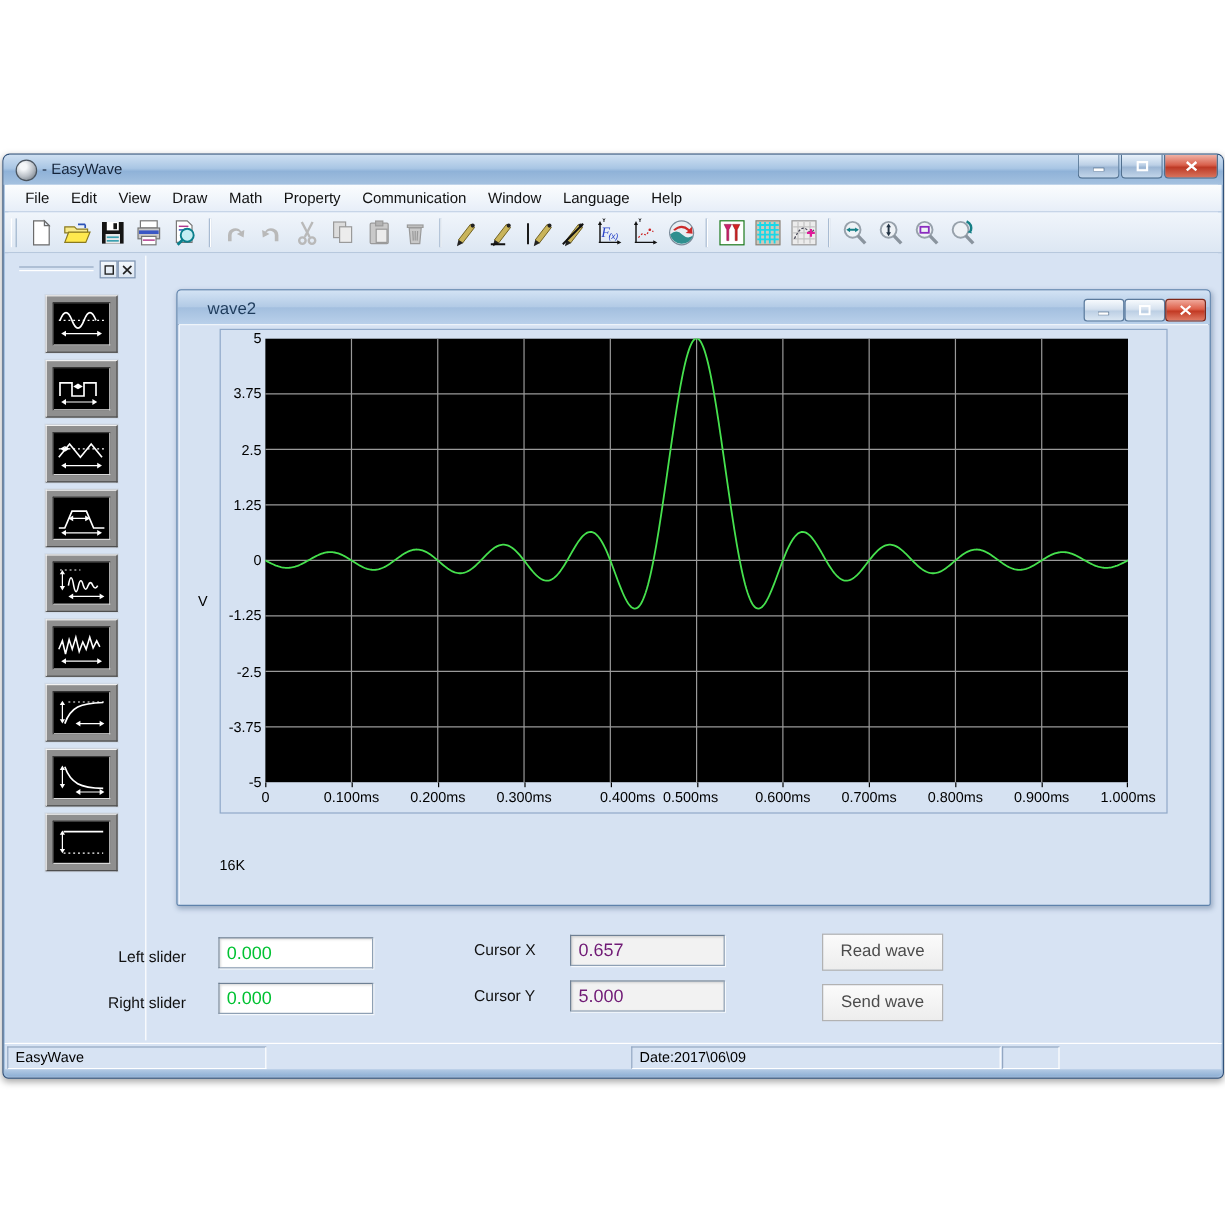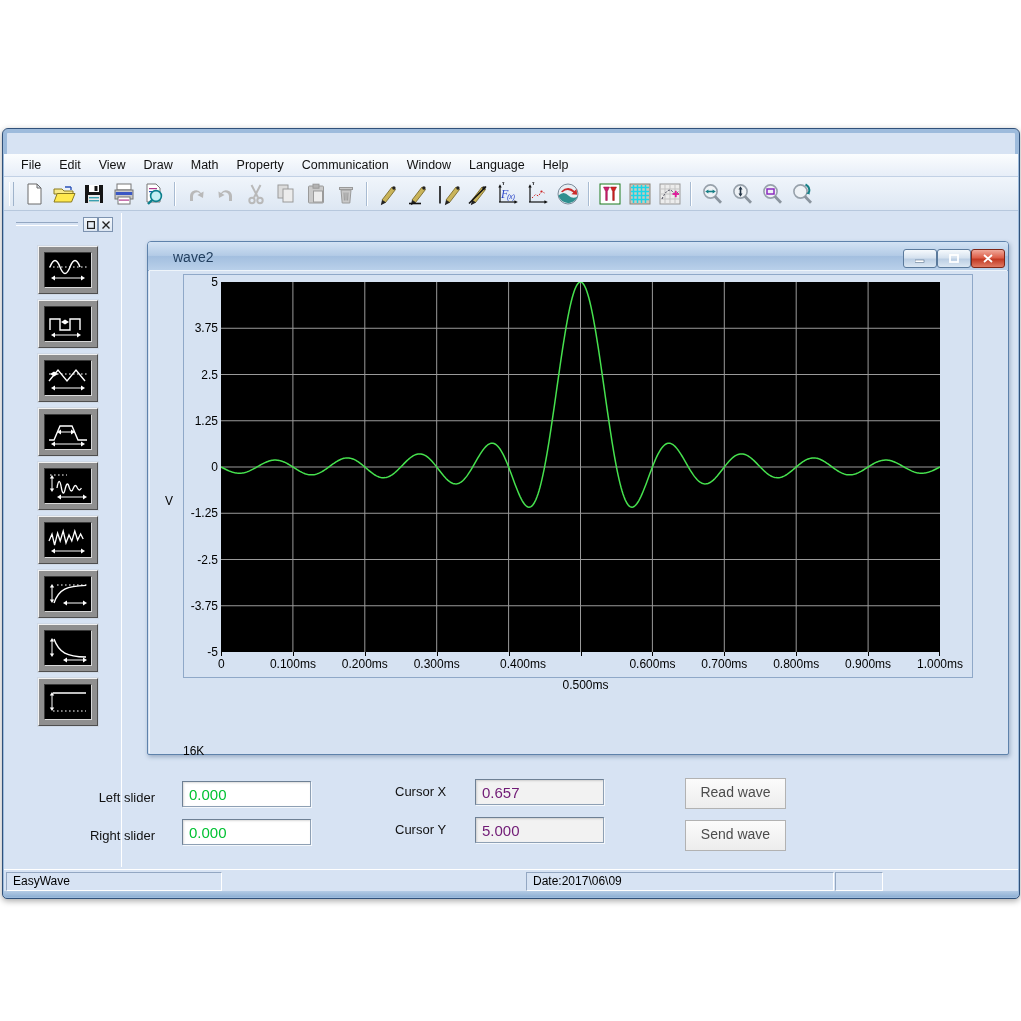--- a/index.html
+++ b/index.html
@@ -61,21 +61,21 @@
         display:flex;align-items:center;justify-content:center;}
   .cbtn.close{background:linear-gradient(#f0a89a,#dd5f49 45%,#c23a24 55%,#e07a64);border-color:#7e2617;}
   .wave-client{position:absolute;left:1px;top:28px;right:1px;bottom:1px;background:#d6e2f2;
                box-shadow:inset 1px 1px 0 #eef4fa;}
   .plot-panel{position:absolute;left:34px;top:4px;width:788px;height:402px;border:1px solid #8fa8c8;}
   .plot-svg{position:absolute;left:37px;top:7px;}
   .ytick{position:absolute;width:34px;text-align:right;font-size:12px;color:#000;}
   .xtick{position:absolute;font-size:12px;color:#000;white-space:nowrap;}
   .xtickmark{position:absolute;width:1px;height:4px;background:#000;}
   .axis-v{position:absolute;left:16px;top:224px;font-size:12px;}
-  .points-label{position:absolute;left:34px;top:444px;font-size:12px;margin-top:30px;}
+  .points-label{position:absolute;left:34px;top:444px;font-size:12px;}
   
   .ctl-label{position:absolute;font-size:13px;color:#111;}
   .ctl-label.right{text-align:right;width:120px;}
   .ctl-input{position:absolute;width:115px;height:24px;border:1px solid #8ea0b4;
              border-top-color:#6e8094;border-left-color:#6e8094;background:#fff;
              font-size:15px;font-family:"Liberation Sans",sans-serif;padding:0 6px;
              box-shadow:inset 1px 1px 2px rgba(0,0,0,.15), 1px 1px 0 #f4f8fc;}
   .ctl-input.green{color:#00c232;}
   .ctl-input.gray{background:#f2f2f2;color:#701a75;}
   .push-btn{position:absolute;width:99px;height:29px;background:linear-gradient(#fbfbfb,#ededed);
@@ -86,20 +86,41 @@
   .sb-panel{position:absolute;top:2px;height:16px;border:1px solid;border-color:#93a7c2 #fff #fff #93a7c2;
             font-size:12px;padding:1px 0 0 6px;color:#000;overflow:hidden;white-space:nowrap;}
   .bottom-frame{position:absolute;left:1px;top:762px;width:1014px;height:6px;
             background:linear-gradient(#b4cbe5,#8fb0d4);border-radius:0 0 4px 4px;}
 </style>
 </head>
 <body>
 
 <div class="window">
 
+  <div class="titlebar">
+    <div class="app-icon"></div>
+    <div class="title-text"> - EasyWave</div>
+    <div class="winbtns">
+      <div class="wbtn-glass">
+        <svg width="10" height="9">
+            <rect x="0" y="6" width="9" height="3" fill="#fff" stroke="#3c5a7a" stroke-width="0.5"></rect>
+          </svg>
+      </div>
+      <div class="wbtn-glass">
+        <svg width="10" height="9">
+            <rect x="1" y="1" width="8" height="7" fill="none" stroke="#fff" stroke-width="2"></rect>
+          </svg>
+      </div>
+      <div class="wbtn-glass close">
+        <svg width="10" height="9">
+            <path d="M1 1 L9 8 M9 1 L1 8" stroke="#fff" stroke-width="2"></path>
+          </svg>
+      </div>
+    </div>
+  </div>
 
   <div class="menubar" id="menubar">
       <div class="menu-item">File</div>
       <div class="menu-item">Edit</div>
       <div class="menu-item">View</div>
       <div class="menu-item">Draw</div>
       <div class="menu-item">Math</div>
       <div class="menu-item">Property</div>
       <div class="menu-item">Communication</div>
       <div class="menu-item">Window</div>
@@ -524,21 +545,21 @@
             <div class="xtick" style="left: 34px; top: 382px;">0</div>
             <div class="xtickmark" style="left: 37px; top: 377px;"></div>
             <div class="xtick" style="left: 80.9px; width: 56px; text-align: center; top: 382px;">0.100ms</div>
             <div class="xtickmark" style="left: 108.9px; top: 377px;"></div>
             <div class="xtick" style="left: 152.8px; width: 56px; text-align: center; top: 382px;">0.200ms</div>
             <div class="xtickmark" style="left: 180.8px; top: 377px;"></div>
             <div class="xtick" style="left: 224.7px; width: 56px; text-align: center; top: 382px;">0.300ms</div>
             <div class="xtickmark" style="left: 252.7px; top: 377px;"></div>
             <div class="xtick" style="left: 311px; width: 56px; text-align: center; top: 382px;">0.400ms</div>
             <div class="xtickmark" style="left: 324.6px; top: 377px;"></div>
-            <div class="xtick" style="left: 368.5px; width: 56px; text-align: right; top: 403px;">0.500ms</div>
+            <div class="xtick" style="left: 368.5px; width: 56px; text-align: left; top: 382px;">0.500ms</div>
             <div class="xtickmark" style="left: 396.5px; top: 377px;"></div>
             <div class="xtick" style="left: 440.4px; width: 56px; text-align: center; top: 382px;">0.600ms</div>
             <div class="xtickmark" style="left: 468.4px; top: 377px;"></div>
             <div class="xtick" style="left: 512.3px; width: 56px; text-align: center; top: 382px;">0.700ms</div>
             <div class="xtickmark" style="left: 540.3px; top: 377px;"></div>
             <div class="xtick" style="left: 584.2px; width: 56px; text-align: center; top: 382px;">0.800ms</div>
             <div class="xtickmark" style="left: 612.2px; top: 377px;"></div>
             <div class="xtick" style="left: 656.1px; width: 56px; text-align: center; top: 382px;">0.900ms</div>
             <div class="xtickmark" style="left: 684.1px; top: 377px;"></div>
             <div class="xtick" style="left: 728px; width: 56px; text-align: center; top: 382px;">1.000ms</div>

